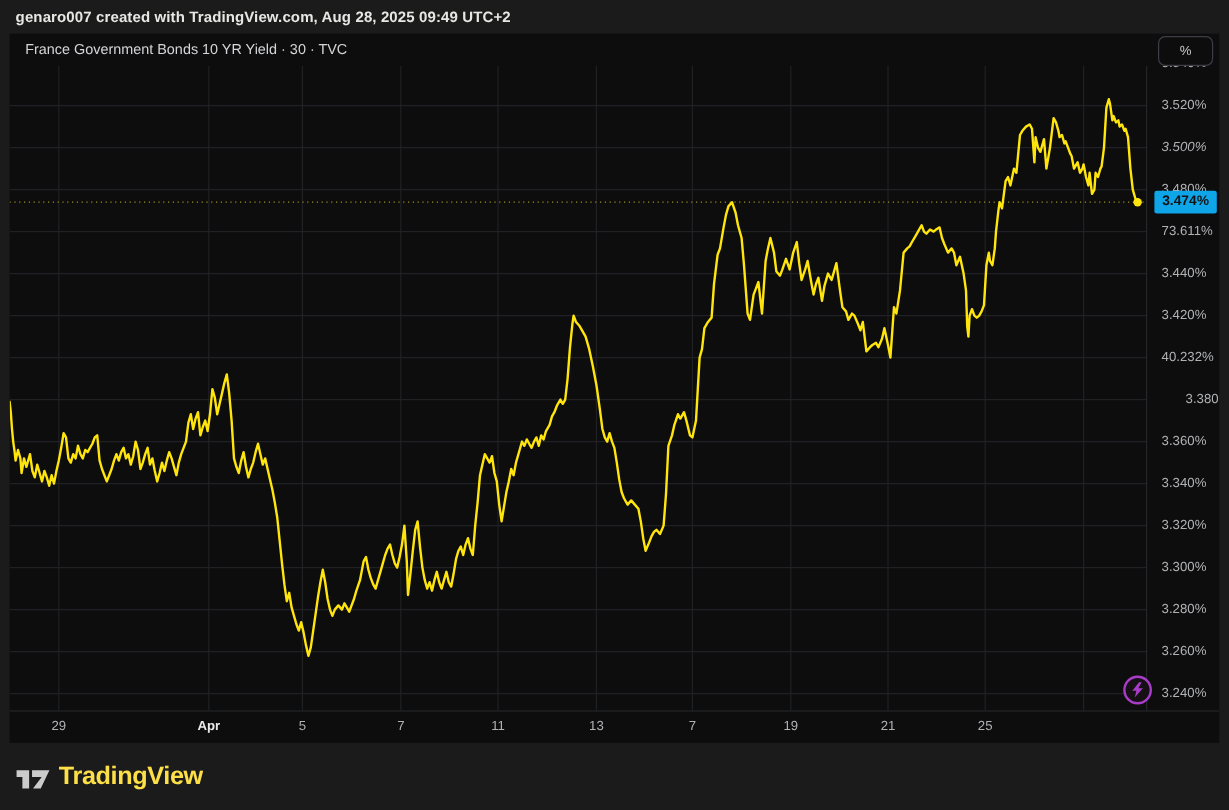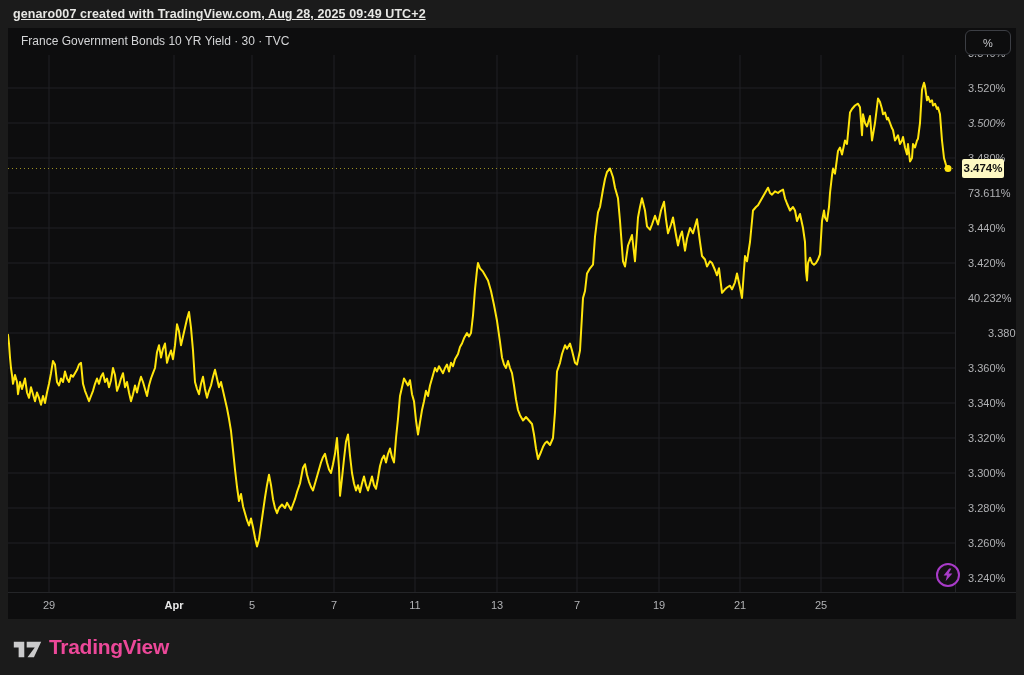--- a/index.html
+++ b/index.html
@@ -8,21 +8,21 @@
     position:relative; width:1024px; height:675px; overflow:hidden;
     background:#1b1b1b;
     font-family:"Liberation Sans","DejaVu Sans",sans-serif;
     -webkit-font-smoothing:antialiased;
   }
   
   #topbar {
     position:absolute; left:0; top:0; width:1024px; height:28px;
     display:flex; align-items:center; padding-left:13px;
   }
-  #topbar .attr { color:#e7e7e4; font-size:12.5px; font-weight:700; letter-spacing:.1px;text-decoration:underline; }
+  #topbar .attr { color:#e7e7e4; font-size:12.5px; font-weight:700; letter-spacing:.1px; }
   
   #widget {
     position:absolute; left:8px; top:28px; width:1008px; height:591px;
     background:#0d0d0e; overflow:hidden;
   }
   #chart-title {
     position:absolute; left:13px; top:6px; color:#d4d5d7; font-size:12px; z-index:5;
   }
   #unit-btn {
     position:absolute; right:5px; top:2px; width:46px; height:25px;
@@ -34,22 +34,22 @@
   
   #price-axis {
     position:absolute; left:947px; top:27px; width:61px; height:537px;
     overflow:hidden; border-left:1px solid #242528; z-index:4;
   }
   #price-axis .pl {
     position:absolute; left:12px; height:14px; line-height:14px;
     color:#b1b2b5; font-size:11px; white-space:nowrap;
   }
   #last-label {
-    position:absolute; left:6px; width:42px; height:19px;
-    background:#fef9c3; border-radius:2px; color:#131313;
+    position:absolute; left:6px; width:52px; height:19px;
+    background:#0ea5e9; border-radius:2px; color:#131313;
     font-size:11.5px; font-weight:700; display:flex; align-items:center; justify-content:center;
     z-index:5;
   }
   
   #time-axis {
     position:absolute; left:0; top:564px; width:1008px; height:14px;
     border-top:1px solid #242528; z-index:4;
   }
   #time-axis .tl {
     position:absolute; top:6px; width:40px; text-align:center;
@@ -61,21 +61,21 @@
     position:absolute; left:928px; top:535px; width:24px; height:24px;
     border:2px solid #a93bc9; border-radius:50%; background:#141014;
     display:flex; align-items:center; justify-content:center; z-index:5; cursor:pointer;
   }
   
   #footer {
     position:absolute; left:0; top:619px; width:1024px; height:56px;
     display:flex; align-items:center; padding-left:13px;
   }
   #logo { display:flex; align-items:center; gap:7px; cursor:pointer; }
-  #logo .brand { color:#ec4899; font-size:21px; font-weight:700; letter-spacing:-0.3px; }
+  #logo .brand { color:#fde047; font-size:21px; font-weight:700; letter-spacing:-0.3px; }
 </style>
 </head>
 <body>
 
 <div id="screen">
 
   <div id="topbar">
     <span class="attr">genaro007 created with TradingView.com, Aug 28, 2025 09:49 UTC+2</span>
   </div>
 

